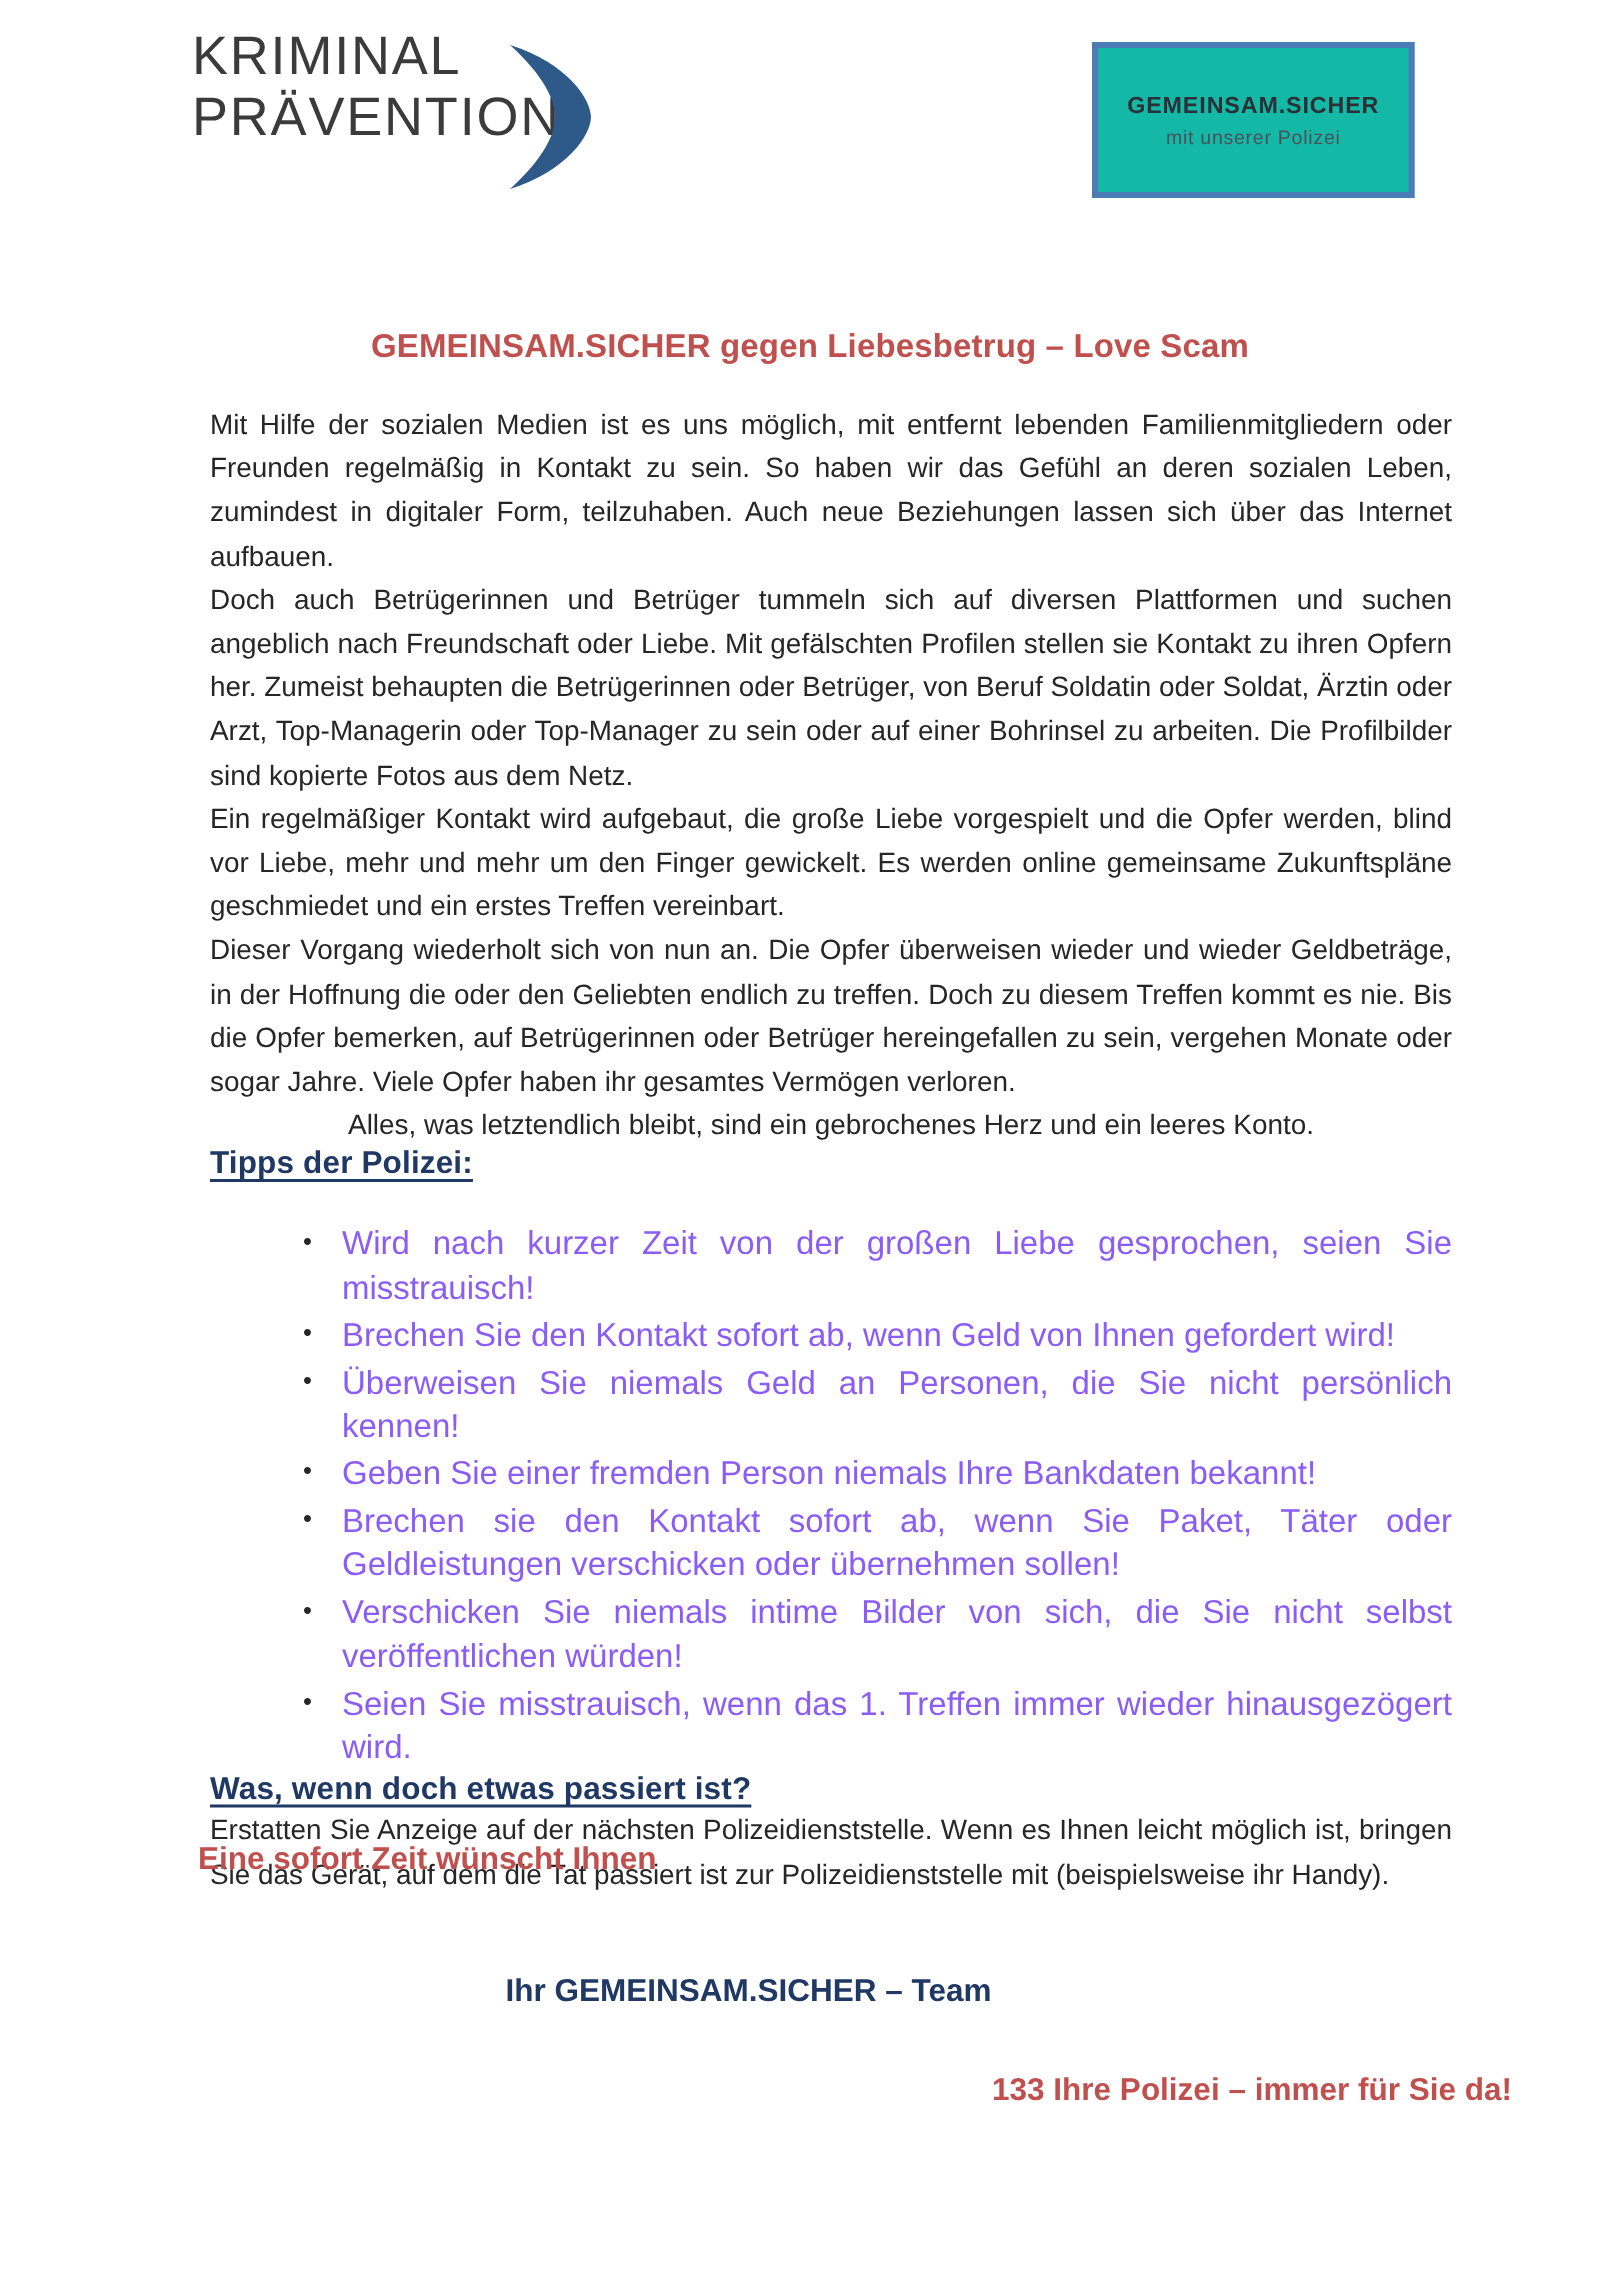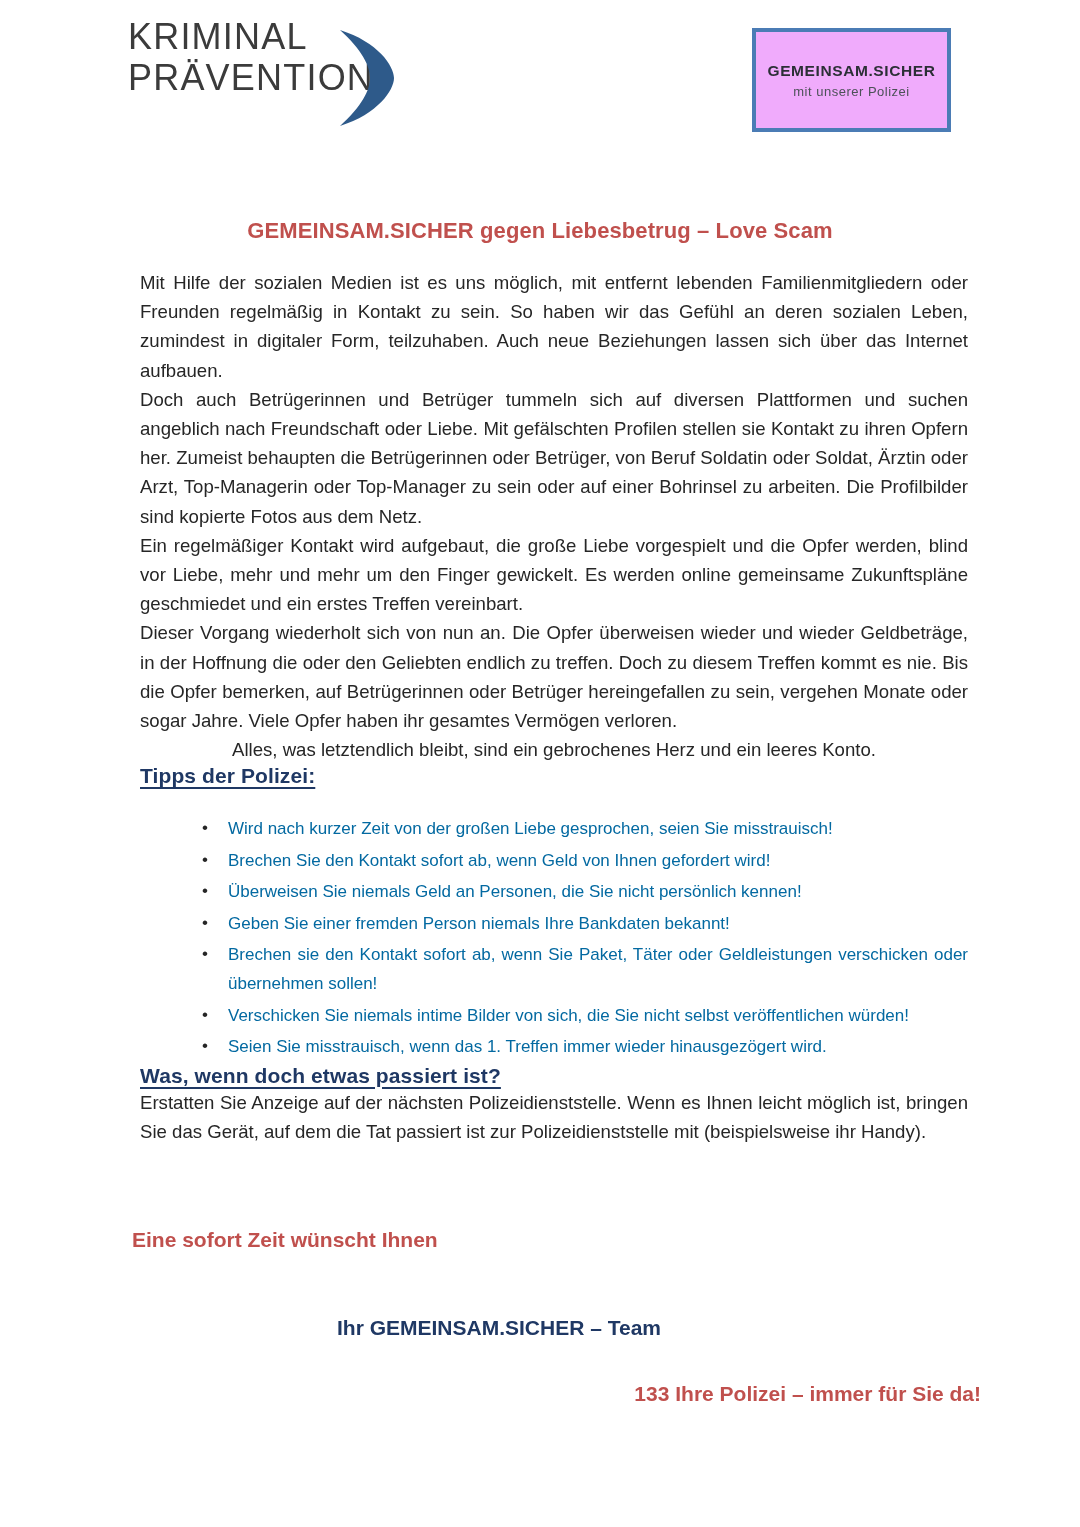--- a/index.html
+++ b/index.html
@@ -52,26 +52,26 @@
   .logo-arc {
     position: absolute;
     left: 332px;
     top: 22px;
     width: 72px;
     height: 112px;
   }
 
   .gs-box {
     position: absolute;
-    left: 752px;
+    left: 728px;
     top: 28px;
-    width: 199px;
+    width: 215px;
     height: 104px;
     border: 4px solid #4b7cb5;
-    background: #f0abfc;
+    background: #14b8a6;
     box-sizing: border-box;
     display: flex;
     flex-direction: column;
     align-items: center;
     justify-content: center;
   }
   .gs-box-title {
     font-family: "Liberation Sans", sans-serif;
     font-weight: bold;
     font-size: 15.5px;
@@ -138,23 +138,23 @@
     margin-top: 40px;
   }
 
   ul.tips {
     margin: 26px 0 0 0;
     padding: 0 0 0 62px;
     list-style: none;
   }
   ul.tips li {
     position: relative;
-    font-size: 17px;
+    font-size: 22px;
     line-height: 29.4px;
-    color: #0369a1;
+    color: #8b5cf6;
     margin-bottom: 2px;
     text-align: justify;
     text-justify: inter-word;
     padding-left: 26px;
   }
   ul.tips li::before {
     content: "\2022";
     position: absolute;
     left: 0;
     top: -1px;
@@ -186,21 +186,21 @@
     margin-top: 64px;
     text-align: center;
     padding-right: 82px;
     font-size: 21px;
     font-weight: bold;
     color: #1f3864;
   }
   .close-line-3 {
     margin-top: 42px;
     text-align: right;
-    padding-right: 99px;
+    padding-right: 72px;
     font-size: 21px;
     font-weight: bold;
     color: #c0504d;
   }
 </style>
 </head>
 <body>
 
 <div class="page">
 

